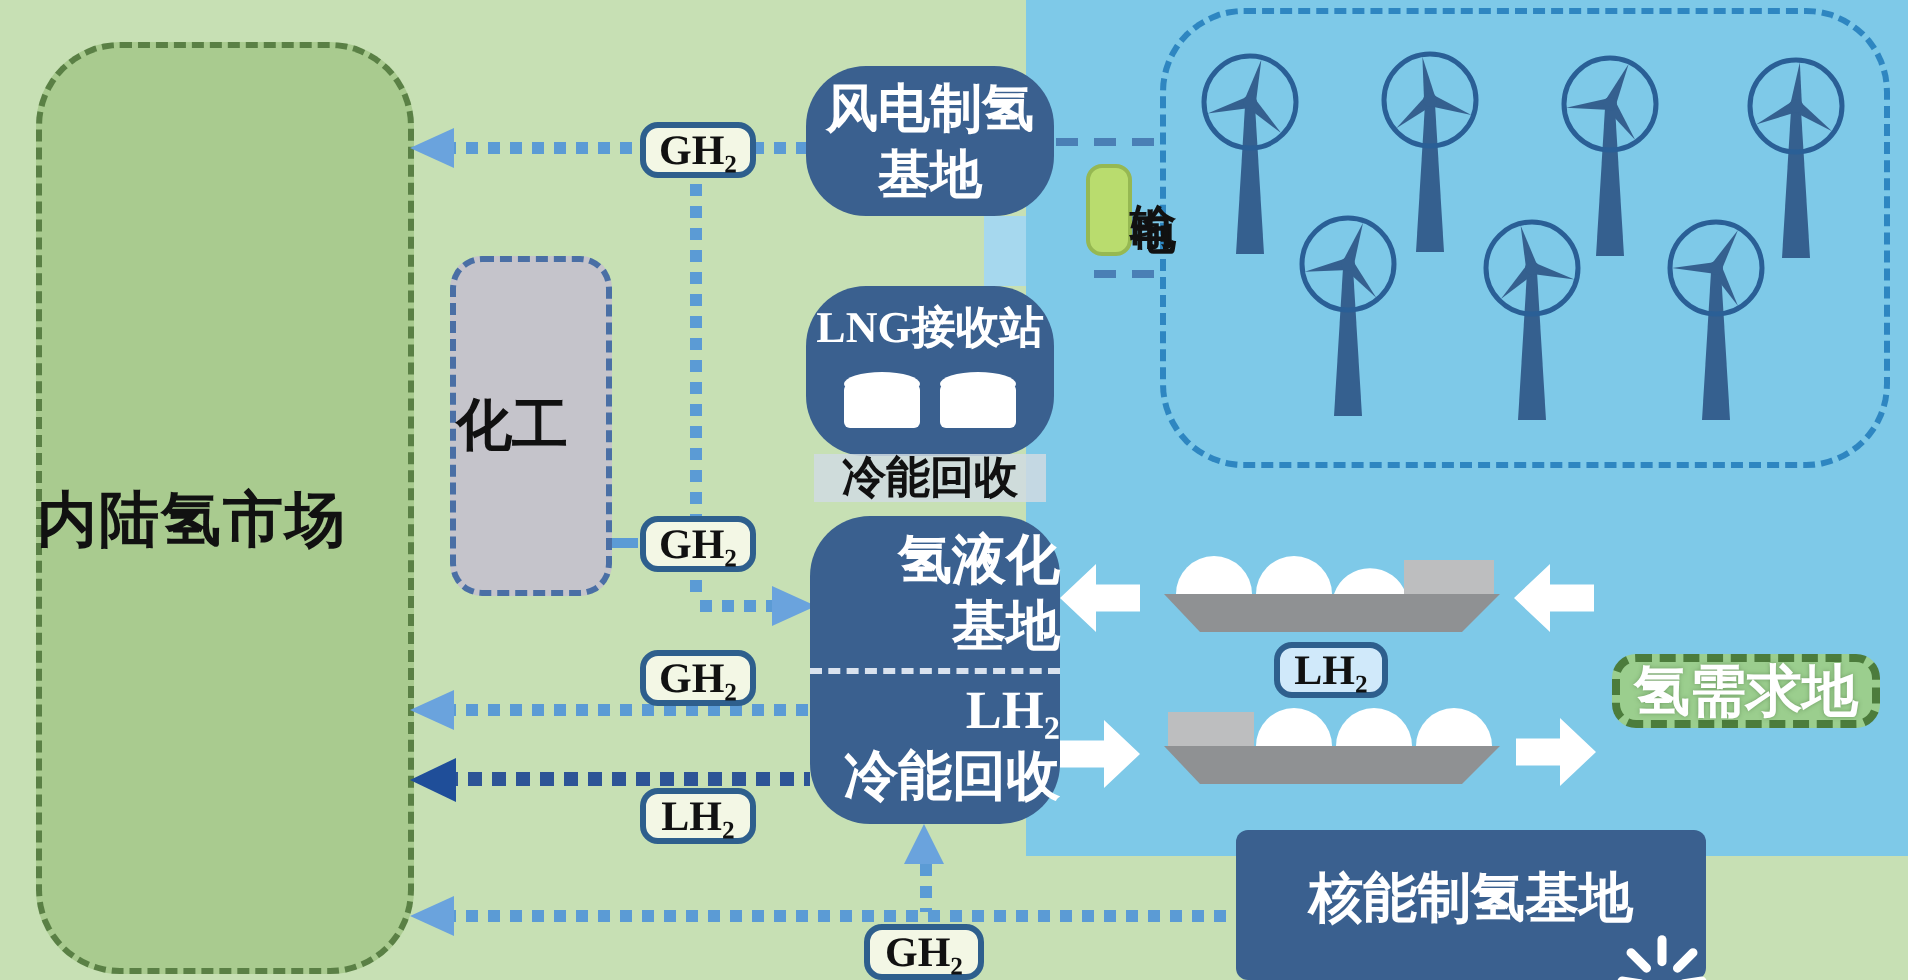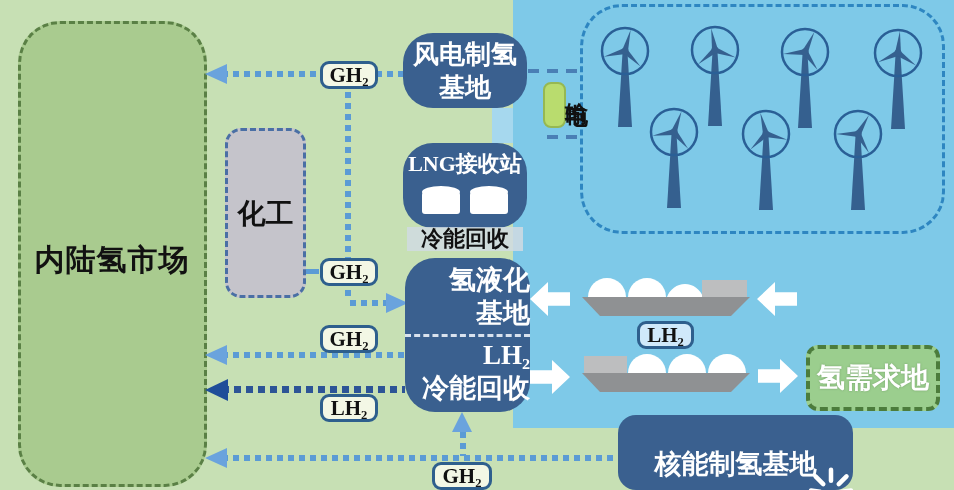--- a/index.html
+++ b/index.html
@@ -14,45 +14,45 @@
   #stage{
     position:relative; width:954px; height:490px; overflow:hidden;
     background:var(--land);
     font-family:"Liberation Serif","DejaVu Serif",serif;
   }
   .abs{position:absolute;}
   
   #sea{left:513px; top:0; width:441px; height:428px; background:var(--sea); z-index:0;}
   #inland{left:18px; top:21px; width:189px; height:466px; background:var(--inland_fill);
     border:3px dashed var(--inland_border); border-radius:42px; box-sizing:border-box; z-index:1;}
-  #inland-label{left:26px; top:240px; width:172px; text-align:center; font-size:30px; font-weight:bold;
+  #inland-label{left:10px; top:240px; width:172px; text-align:center; font-size:30px; font-weight:bold;
     color:var(--text_dark); z-index:2; letter-spacing:1px;}
   #windfarm{left:580px; top:4px; width:365px; height:230px; border:3.5px dashed var(--windfarm_border);
     border-radius:42px; box-sizing:border-box; z-index:1;}
   
   #park{left:225px; top:128px; width:81px; height:170px; background:var(--park_fill);
     border:3.5px dashed var(--park_border); border-radius:16px; box-sizing:border-box; z-index:4;
-    display:flex; flex-direction:column; justify-content:center; align-items:center;
+    display:flex; flex-direction:column; justify-content:center; align-items:flex-start;
     font-size:28px; font-weight:bold; color:var(--text_dark); line-height:39px;}
   
   .bluebox{background:var(--box_blue); color:var(--white); font-weight:bold; text-align:center;
     border-radius:30px; z-index:4; box-sizing:border-box;}
   #wind-base{left:403px; top:33px; width:124px; height:75px; font-size:26px; line-height:33px; padding-top:5px;}
   #lng-box{left:403px; top:143px; width:124px; height:85px; font-size:22px; padding-top:6px;}
   #cold-label{left:407px; top:227px; width:116px; height:24px; background:rgba(208,218,226,0.85);
     color:var(--text_dark); font-size:22px; font-weight:bold; text-align:center; line-height:24px; z-index:5;}
   #liq-hub{left:405px; top:258px; width:125px; height:154px; font-size:27px; line-height:33px; padding-top:6px;text-align:right;}
   #liq-divider{left:0; top:76px; width:100%; border-top:3px dashed #d9e2ee; z-index:5;}
-  #nuclear{left:618px; top:415px; width:235px; height:75px; font-size:27px; padding-top:31px; border-radius:18px;}
+  #nuclear{left:618px; top:415px; width:235px; height:75px; font-size:27px; padding-top:16px; border-radius:6px;}
   
   .greenbox{background:var(--green_box_fill); border:4px dashed var(--green_box_border); border-radius:12px;
     box-sizing:border-box; color:var(--white); font-weight:bold; font-size:28px; text-align:center;
     z-index:4; display:flex; align-items:center; justify-content:center; text-shadow:0 0 2px rgba(70,110,60,.5);}
   #lh2-origin{left:806px; top:271px; width:134px; height:50px;}
-  #h2-demand{left:806px; top:345px; width:134px; height:66px;}
+  #h2-demand{left:806px; top:327px; width:134px; height:37px;}
   
   #trans-bar{left:543px; top:82px; width:23px; height:46px; background:var(--transmission_fill);
     border:2px solid var(--transmission_border); border-radius:8px; box-sizing:border-box; z-index:4;}
   #trans-label{left:565px; top:83px; width:27px; height:90px; writing-mode:vertical-rl; text-orientation:upright;
     font-size:23px; font-weight:bold; color:var(--text_dark); z-index:4; letter-spacing:2px;}
   
   .tag{background:var(--tag_fill); border:3px solid var(--tag_border); border-radius:9px; box-sizing:border-box;
     color:var(--text_dark); font-size:21px; font-weight:bold; text-align:center; line-height:22px;
     z-index:6; padding:0 2px;}
   #tag-gh2-top{left:320px; top:61px; width:58px; height:28px;}

